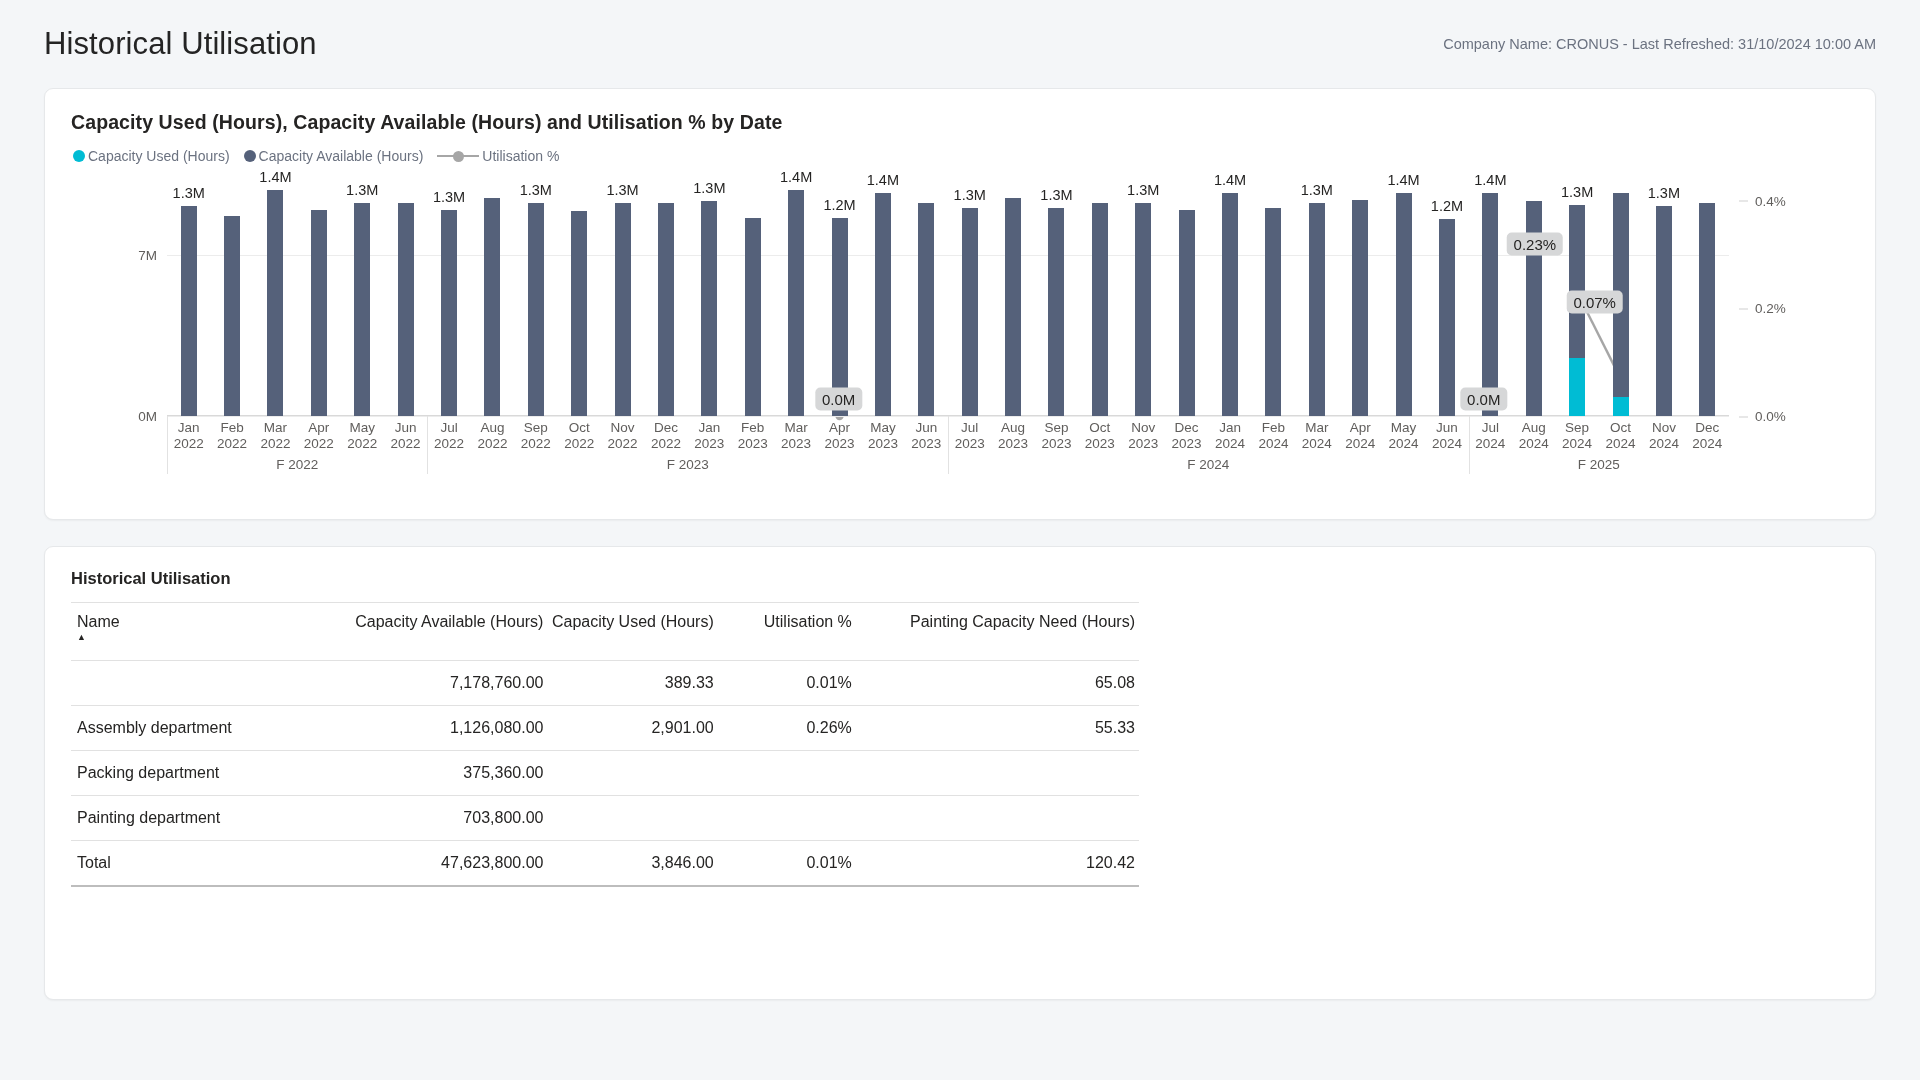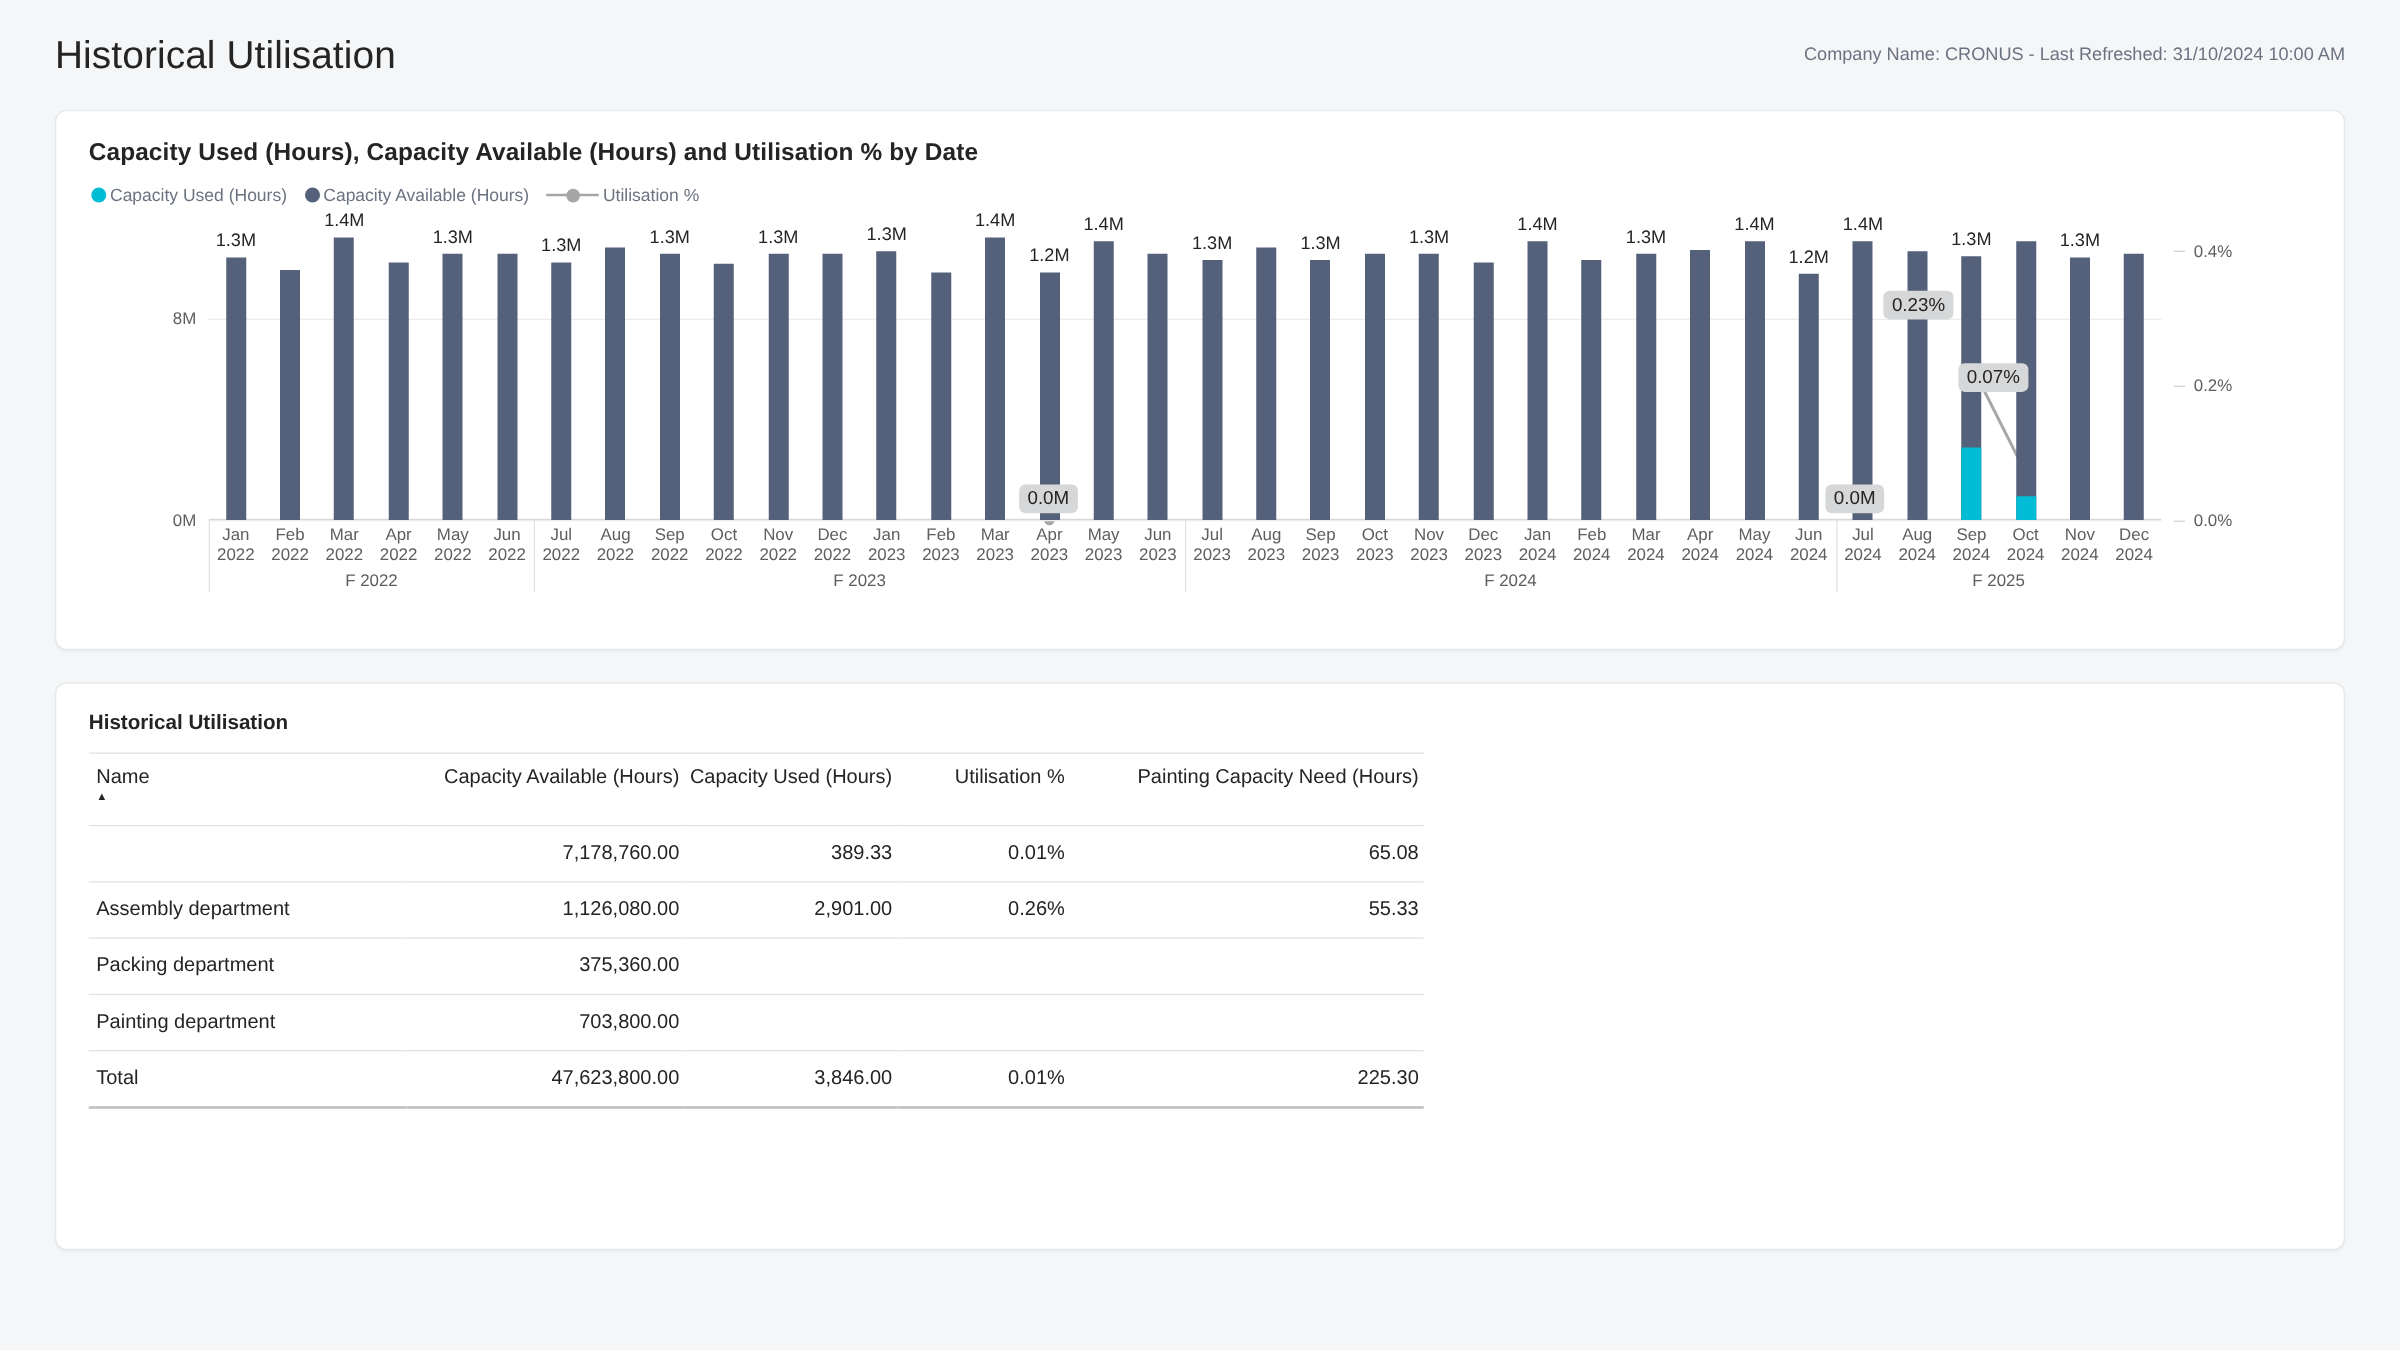--- a/index.html
+++ b/index.html
@@ -156,21 +156,21 @@
     <div id="plot-area">
       <svg id="line-svg">
           <line x1="90.27777777777779%" y1="48.88888888888889%" x2="93.05555555555556%" y2="84.44444444444444%" stroke="#a6a6a6" stroke-width="2.4"></line>
           <circle cx="43.05555555555556%" cy="100%" r="4.2" fill="#a6a6a6"></circle>
           <circle cx="90.27777777777779%" cy="48.88888888888889%" r="4.2" fill="#a6a6a6"></circle>
           <circle cx="93.05555555555556%" cy="84.44444444444444%" r="4.2" fill="#a6a6a6"></circle>
         </svg>
     <div class="gridline" style="top: 100%;"></div>
         <div class="ytick-left" style="top: 100%;">0M</div>
         <div class="gridline" style="top: 33.3333%;"></div>
-        <div class="ytick-left" style="top: 33.3333%;">8M</div>
+        <div class="ytick-left" style="top: 33.3333%;">7M</div>
         <div class="axis-baseline"></div>
         <div class="ytick-right" style="top: 100%;">0.0%</div>
         <div class="ytick-right" style="top: 55.5556%;">0.2%</div>
         <div class="ytick-right" style="top: 11.1111%;">0.4%</div>
         <div class="bar-slot" style="left: 0%; width: 2.77778%;">
           <div class="bar-avail" style="height: 86.6667%; background: rgb(85, 97, 122);"></div>
           <div class="bar-label" style="bottom: calc(86.6667% + 5px);">1.3M</div>
         </div>
         <div class="bar-slot" style="left: 2.77778%; width: 2.77778%;">
           <div class="bar-avail" style="height: 82.6667%; background: rgb(85, 97, 122);"></div>
@@ -499,17 +499,17 @@
           <td class="num c1">703,800.00</td>
           <td class="num c2"></td>
           <td class="num c3"></td>
           <td class="num c4"></td>
         </tr>
         <tr>
           <td class="col-name">Total</td>
           <td class="num c1">47,623,800.00</td>
           <td class="num c2">3,846.00</td>
           <td class="num c3">0.01%</td>
-          <td class="num c4">225.30</td>
+          <td class="num c4">120.42</td>
         </tr>
       </tbody>
   </table>
 </div>
 
 </body></html>

